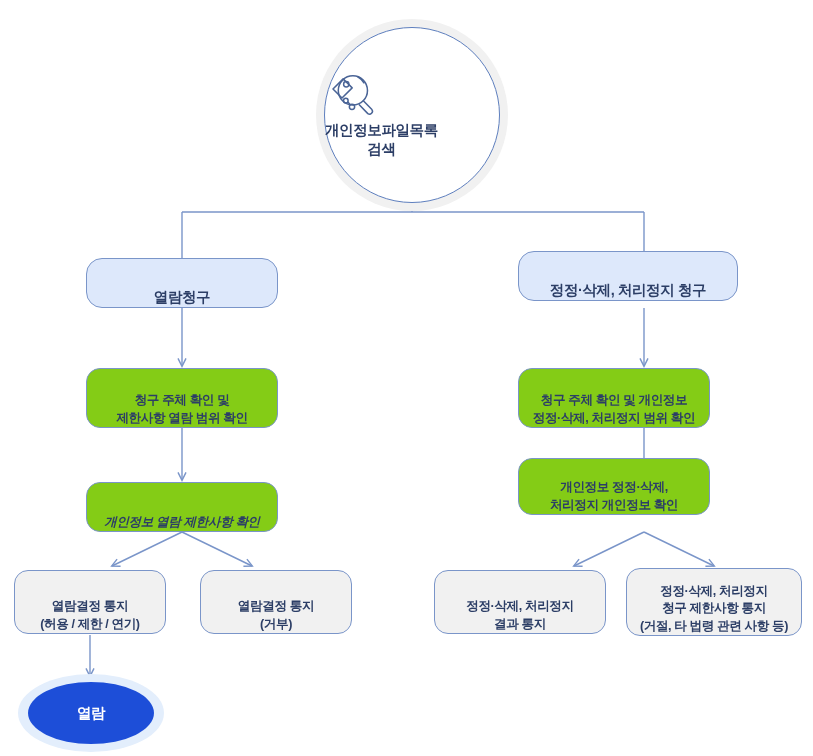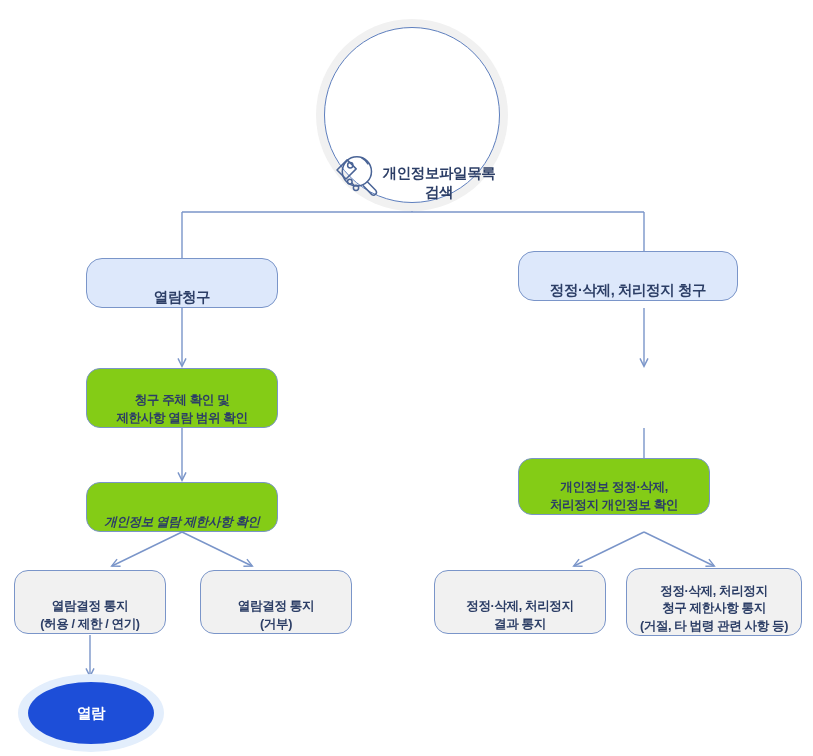--- a/index.html
+++ b/index.html
@@ -42,22 +42,22 @@
     position: absolute;
     left: 324px;
     top: 27px;
     width: 176px;
     height: 176px;
     border-radius: 50%;
     background: #ffffff;
     border: 1.6px solid #5e7fbe;
     box-sizing: border-box;
     display: flex;
-    flex-direction: row;
-    align-items: flex-end;
+    flex-direction: column;
+    align-items: flex-start;
     justify-content: center;
   }
   .circle-icon {
     width: 54px;
     height: 46px;
     margin-bottom: 4px;
     display: block;
   }
   .circle-label {
     font-size: 14.5px;
@@ -224,20 +224,26 @@
 
   <div class="ellipse-halo"></div>
   <div class="ellipse-node">
     <span class="txt">열람</span>
   </div>
 
   <div class="node branch" style="left:518px; top:251px; width:220px; height:50px;">
     <span class="txt">정정·삭제, 처리정지 청구</span>
   </div>
 
+  <div class="node step" style="left:518px; top:368px; width:192px; height:60px;">
+    <span class="txt">
+      <span>청구 주체 확인 및 개인정보</span><br>
+      <span>정정·삭제, 처리정지 범위 확인</span>
+    </span>
+  </div>
 
   <div class="node step" style="left:518px; top:458px; width:192px; height:57px;">
     <span class="txt">
       <span>개인정보 정정·삭제,</span><br>
       <span>처리정지 개인정보 확인</span>
     </span>
   </div>
 
   <div class="node leaf" style="left:434px; top:570px; width:172px; height:64px;">
     <span class="txt">

